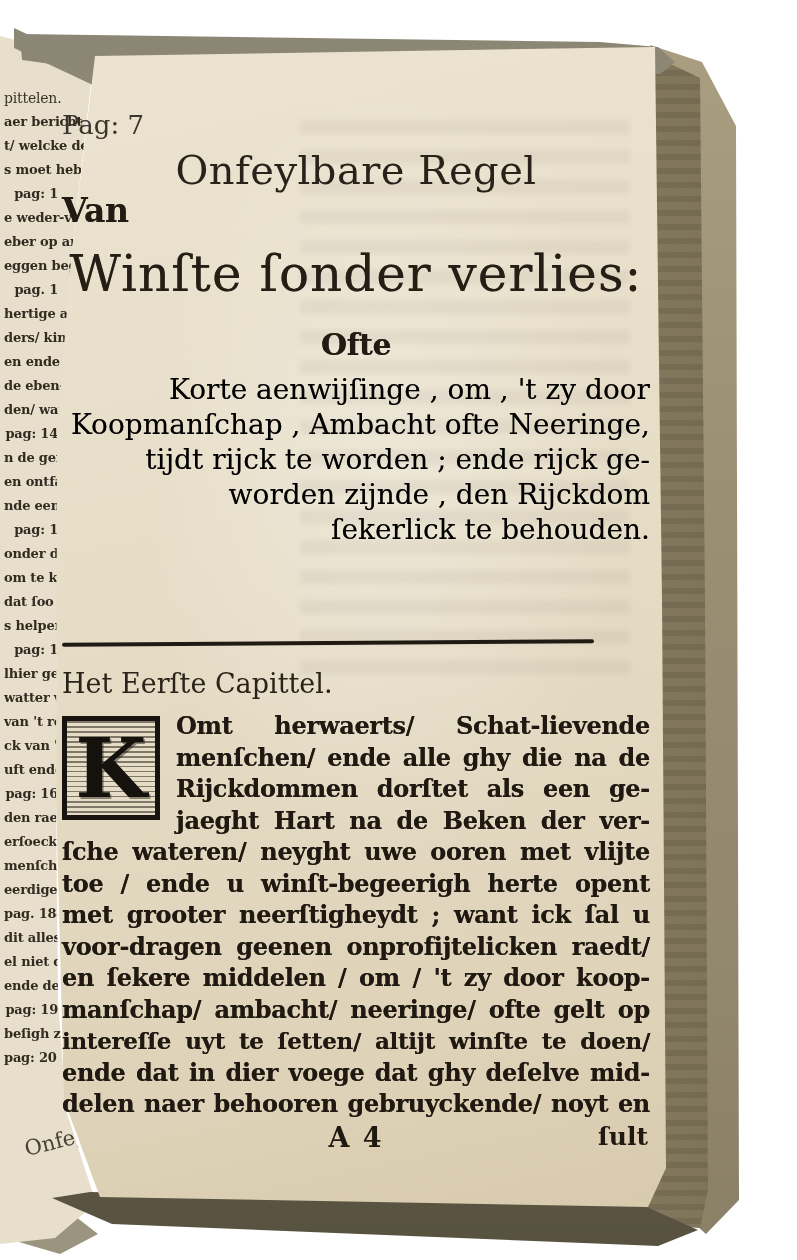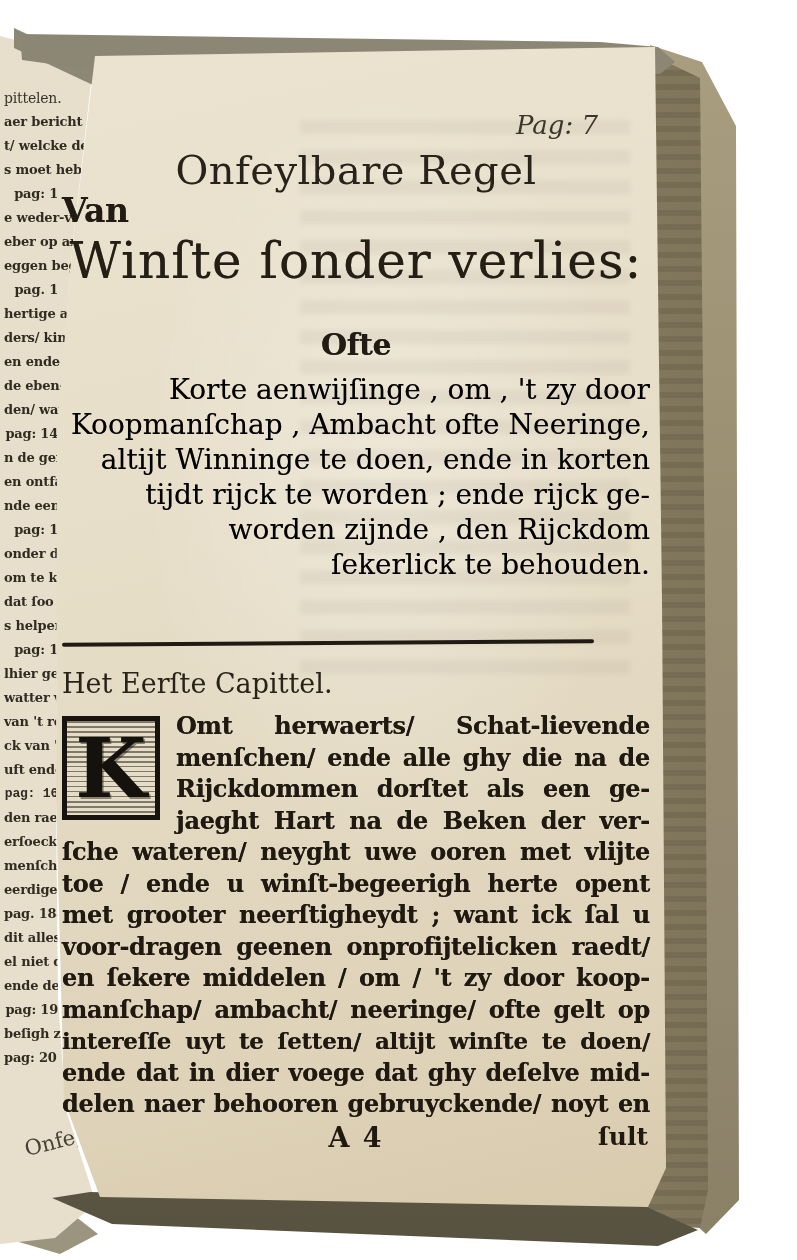--- a/index.html
+++ b/index.html
@@ -47,25 +47,25 @@
   .fragments{position:absolute;left:4px;top:86px;width:54px;z-index:6;}
   .frag-line{font-size:13px;font-weight:bold;line-height:24px;white-space:nowrap;
     color:#322b22;letter-spacing:-0.2px;}
   .frag-line.roman{font-weight:normal;font-size:14px;color:#3a332a;}
   .left-catchword{position:absolute;left:24px;top:1128px;z-index:6;font-size:21px;color:#464036;
     transform:rotate(-14deg);}
 
   
   .content{position:absolute;left:62px;top:0;width:588px;z-index:30;}
   .abs{position:absolute;width:100%;}
-  .pag{top:110px;text-align:right;padding-right:52px;box-sizing:border-box;font-size:26px;color:#3c352b;font-style:italic;}
+  .pag{top:110px;text-align:left;padding-right:52px;box-sizing:border-box;font-size:26px;color:#3c352b;}
   .title-1{top:147px;text-align:center;font-size:40px;letter-spacing:0.5px;color:#28221a;}
   .bl{font-weight:bold;letter-spacing:-0.5px;text-shadow:0 0 0.6px rgba(30,24,16,0.7);}
   .title-2{top:191px;text-align:left;padding-right:60px;box-sizing:border-box;font-size:33px;color:#211b13;}
-  .title-3{top:232px;text-align:center;font-size:50px;white-space:nowrap;letter-spacing:1px;
+  .title-3{top:245px;text-align:center;font-size:50px;white-space:nowrap;letter-spacing:1px;
     color:#241e15;text-shadow:0 0 0.6px rgba(30,24,16,0.55);}
   .title-4{top:327px;text-align:center;font-size:30px;color:#211b13;}
   .subtitle{top:372px;}
   .subtitle-line{text-align:right;font-size:28px;line-height:35px;white-space:nowrap;color:#000000;
     text-shadow:0 0 0.5px rgba(35,28,18,0.5);}
   .rule{position:absolute;top:641px;left:0;width:532px;height:3.5px;background:#1f1a13;
     border-radius:2px;transform:rotate(-0.4deg);}
   .chapter{top:668px;text-align:left;padding-right:78px;box-sizing:border-box;font-size:27px;color:#292218;}
   .dropcap{position:absolute;left:0;top:716px;width:98px;height:104px;border:5px solid #17130e;
     box-sizing:border-box;display:flex;align-items:center;justify-content:center;
@@ -142,21 +142,21 @@
         <div class="frag-line">lhier genooten</div>
 
         <div class="frag-line">watter van m</div>
 
         <div class="frag-line">van 't rechte g</div>
 
         <div class="frag-line">ck van 't onde</div>
 
         <div class="frag-line">uft ende die oo</div>
 
-        <div class="frag-line" style="text-align: right; font-family: Liberation Mono, monospace;">pag: 16</div>
+        <div class="frag-line" style="text-align: right;">pag: 16</div>
 
         <div class="frag-line">den raedt Chri</div>
 
         <div class="frag-line">erſoeckinge net</div>
 
         <div class="frag-line">menſch hem gen</div>
 
         <div class="frag-line">eerdigen Man</div>
 
         <div class="frag-line" style="text-align: right;">pag. 184</div>
@@ -188,21 +188,20 @@
     <div class="abs title-2 bl">Van</div>
     <div class="abs title-3">Winſte ſonder verlies:</div>
     <div class="abs title-4 bl">Ofte</div>
 
     <div class="abs subtitle">
 
         <div class="subtitle-line">Korte aenwijſinge , om , 't zy door</div>
 
         <div class="subtitle-line">Koopmanſchap , Ambacht ofte Neeringe,</div>
 
-        <div class="subtitle-line">altijt Winninge te doen, ende in korten</div>
 
         <div class="subtitle-line">tijdt rijck te worden ; ende rijck ge-</div>
 
         <div class="subtitle-line">worden zijnde , den Rijckdom</div>
 
 
         <div class="subtitle-line">ſekerlick te behouden.</div>
       </div>
 
     <div class="rule"></div>

